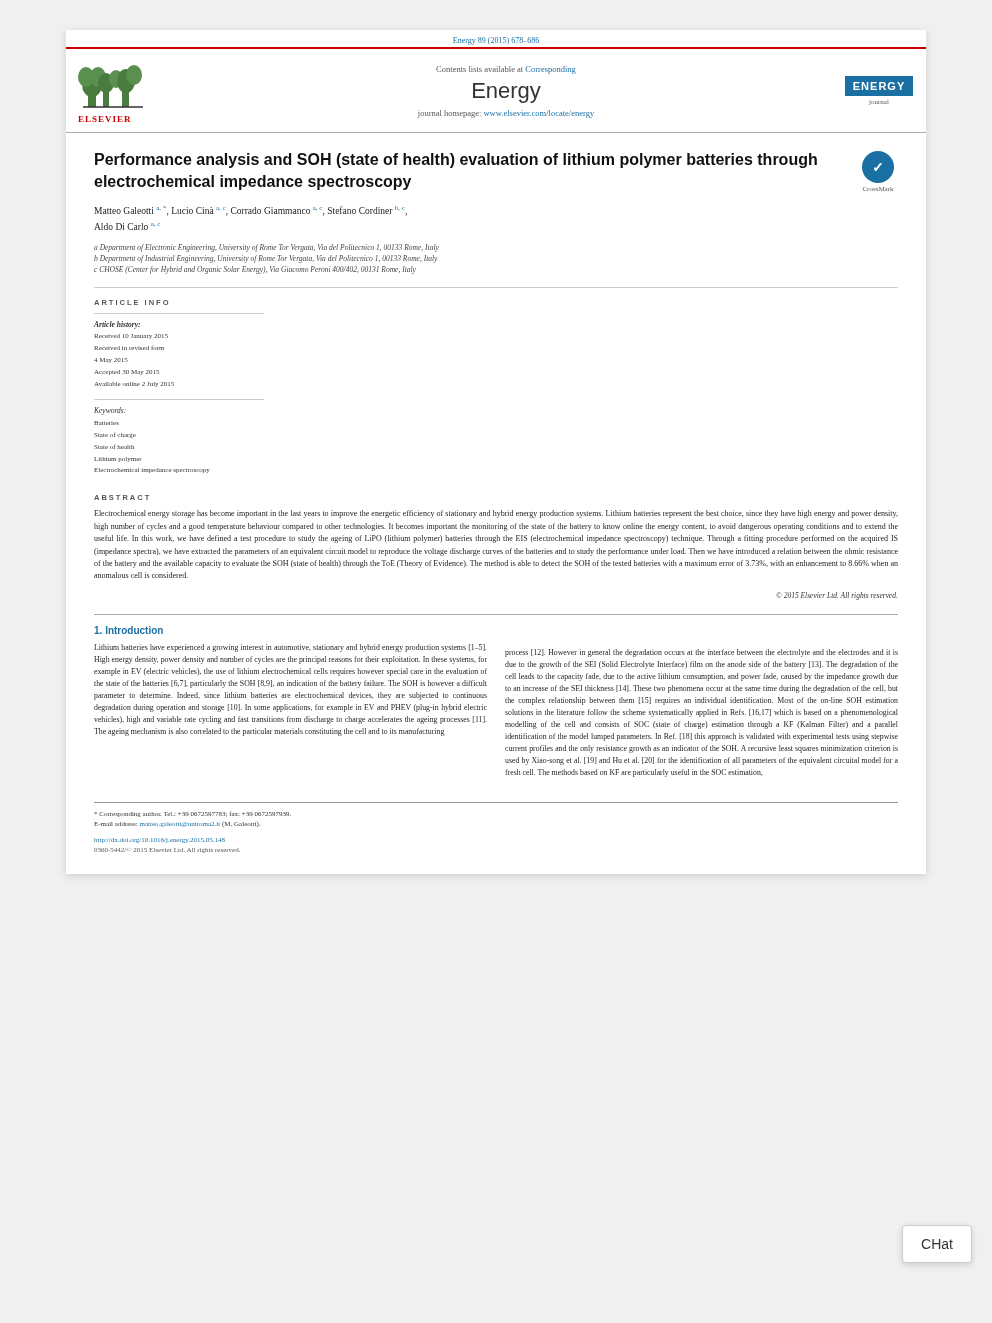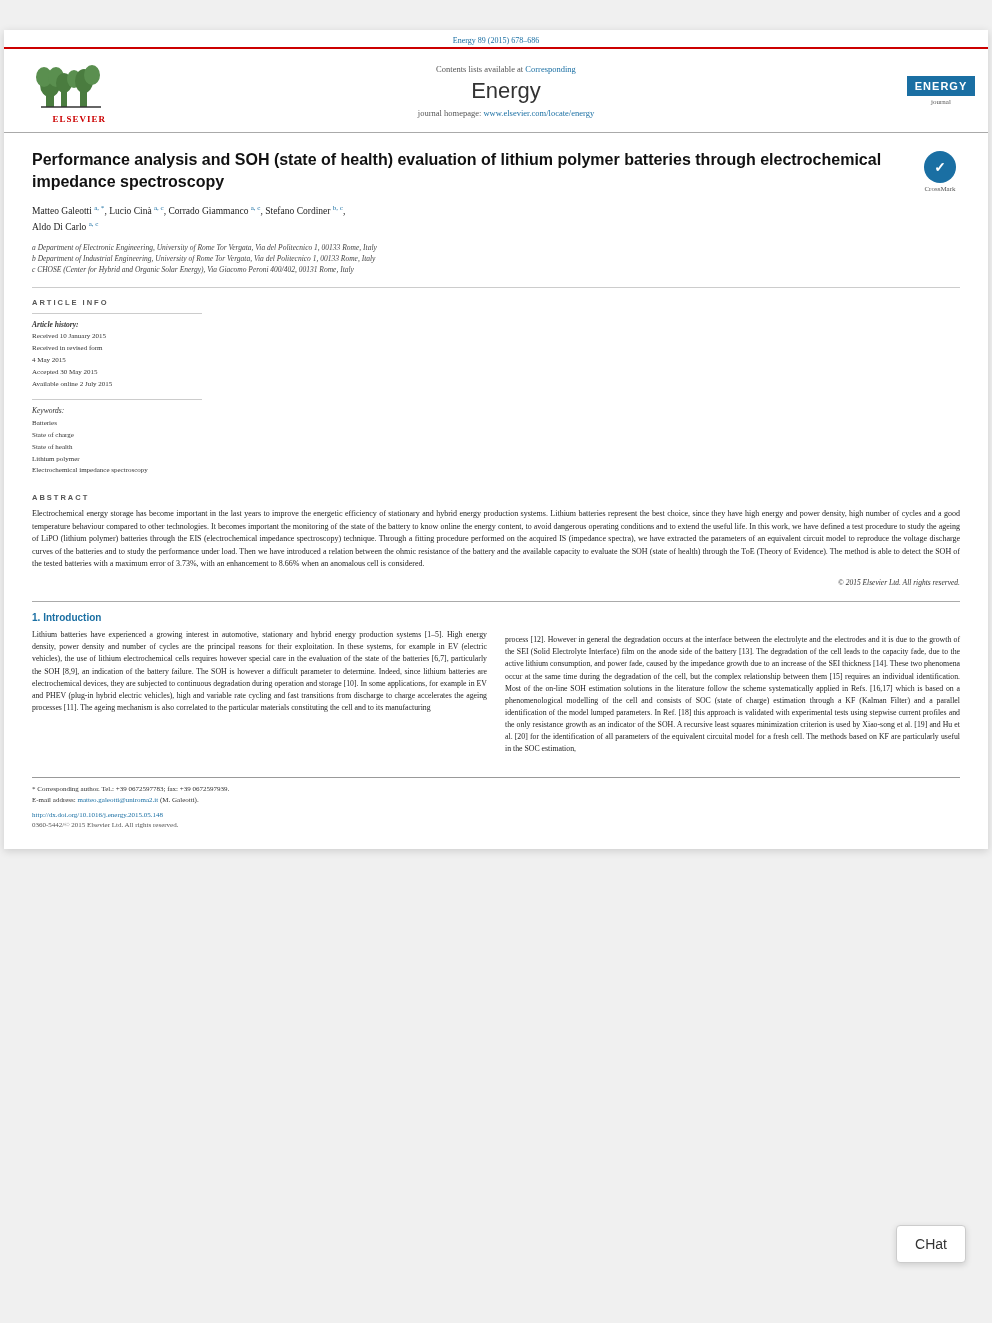--- a/index.html
+++ b/index.html
@@ -6,21 +6,21 @@
     body {
       background: #f0f0f0;
       font-family: 'Times New Roman', Times, serif;
       font-size: 10px;
       color: #222;
       width: 992px;
       min-height: 1323px;
     }
     .page {
       background: #fff;
-      width: 984px;
+      width: 860px;
       margin: 30px auto;
       padding: 0;
       box-shadow: 0 2px 8px rgba(0,0,0,0.15);
     }
     
     .header-bar {
       text-align: center;
       padding: 6px 0 2px 0;
       font-size: 8px;
       color: #1a6fa3;
@@ -31,21 +31,21 @@
       border-top: 2px solid #c00;
       border-bottom: 1px solid #aaa;
       padding: 8px 12px;
       gap: 10px;
     }
     .elsevier-logo {
       width: 90px;
       flex-shrink: 0;
       display: flex;
       flex-direction: column;
-      align-items: flex-end;
+      align-items: flex-start;
     }
     .elsevier-logo .logo-tree {
       width: 70px;
       height: 55px;
     }
     .elsevier-logo .logo-text {
       font-size: 9px;
       font-weight: bold;
       letter-spacing: 1px;
       color: #c00;
@@ -282,21 +282,21 @@
       color: #1a6fa3;
     }
     .footer-copy {
       font-size: 7px;
       color: #555;
       margin-top: 2px;
     }
     
     .chat-button {
       position: fixed;
-      right: 26px;
+      right: 20px;
       bottom: 60px;
       background: #fff;
       border: 1px solid #ccc;
       border-radius: 4px;
       padding: 10px 18px;
       font-size: 14px;
       font-family: Arial, sans-serif;
       cursor: pointer;
       box-shadow: 0 2px 6px rgba(0,0,0,0.15);
       color: #333;

